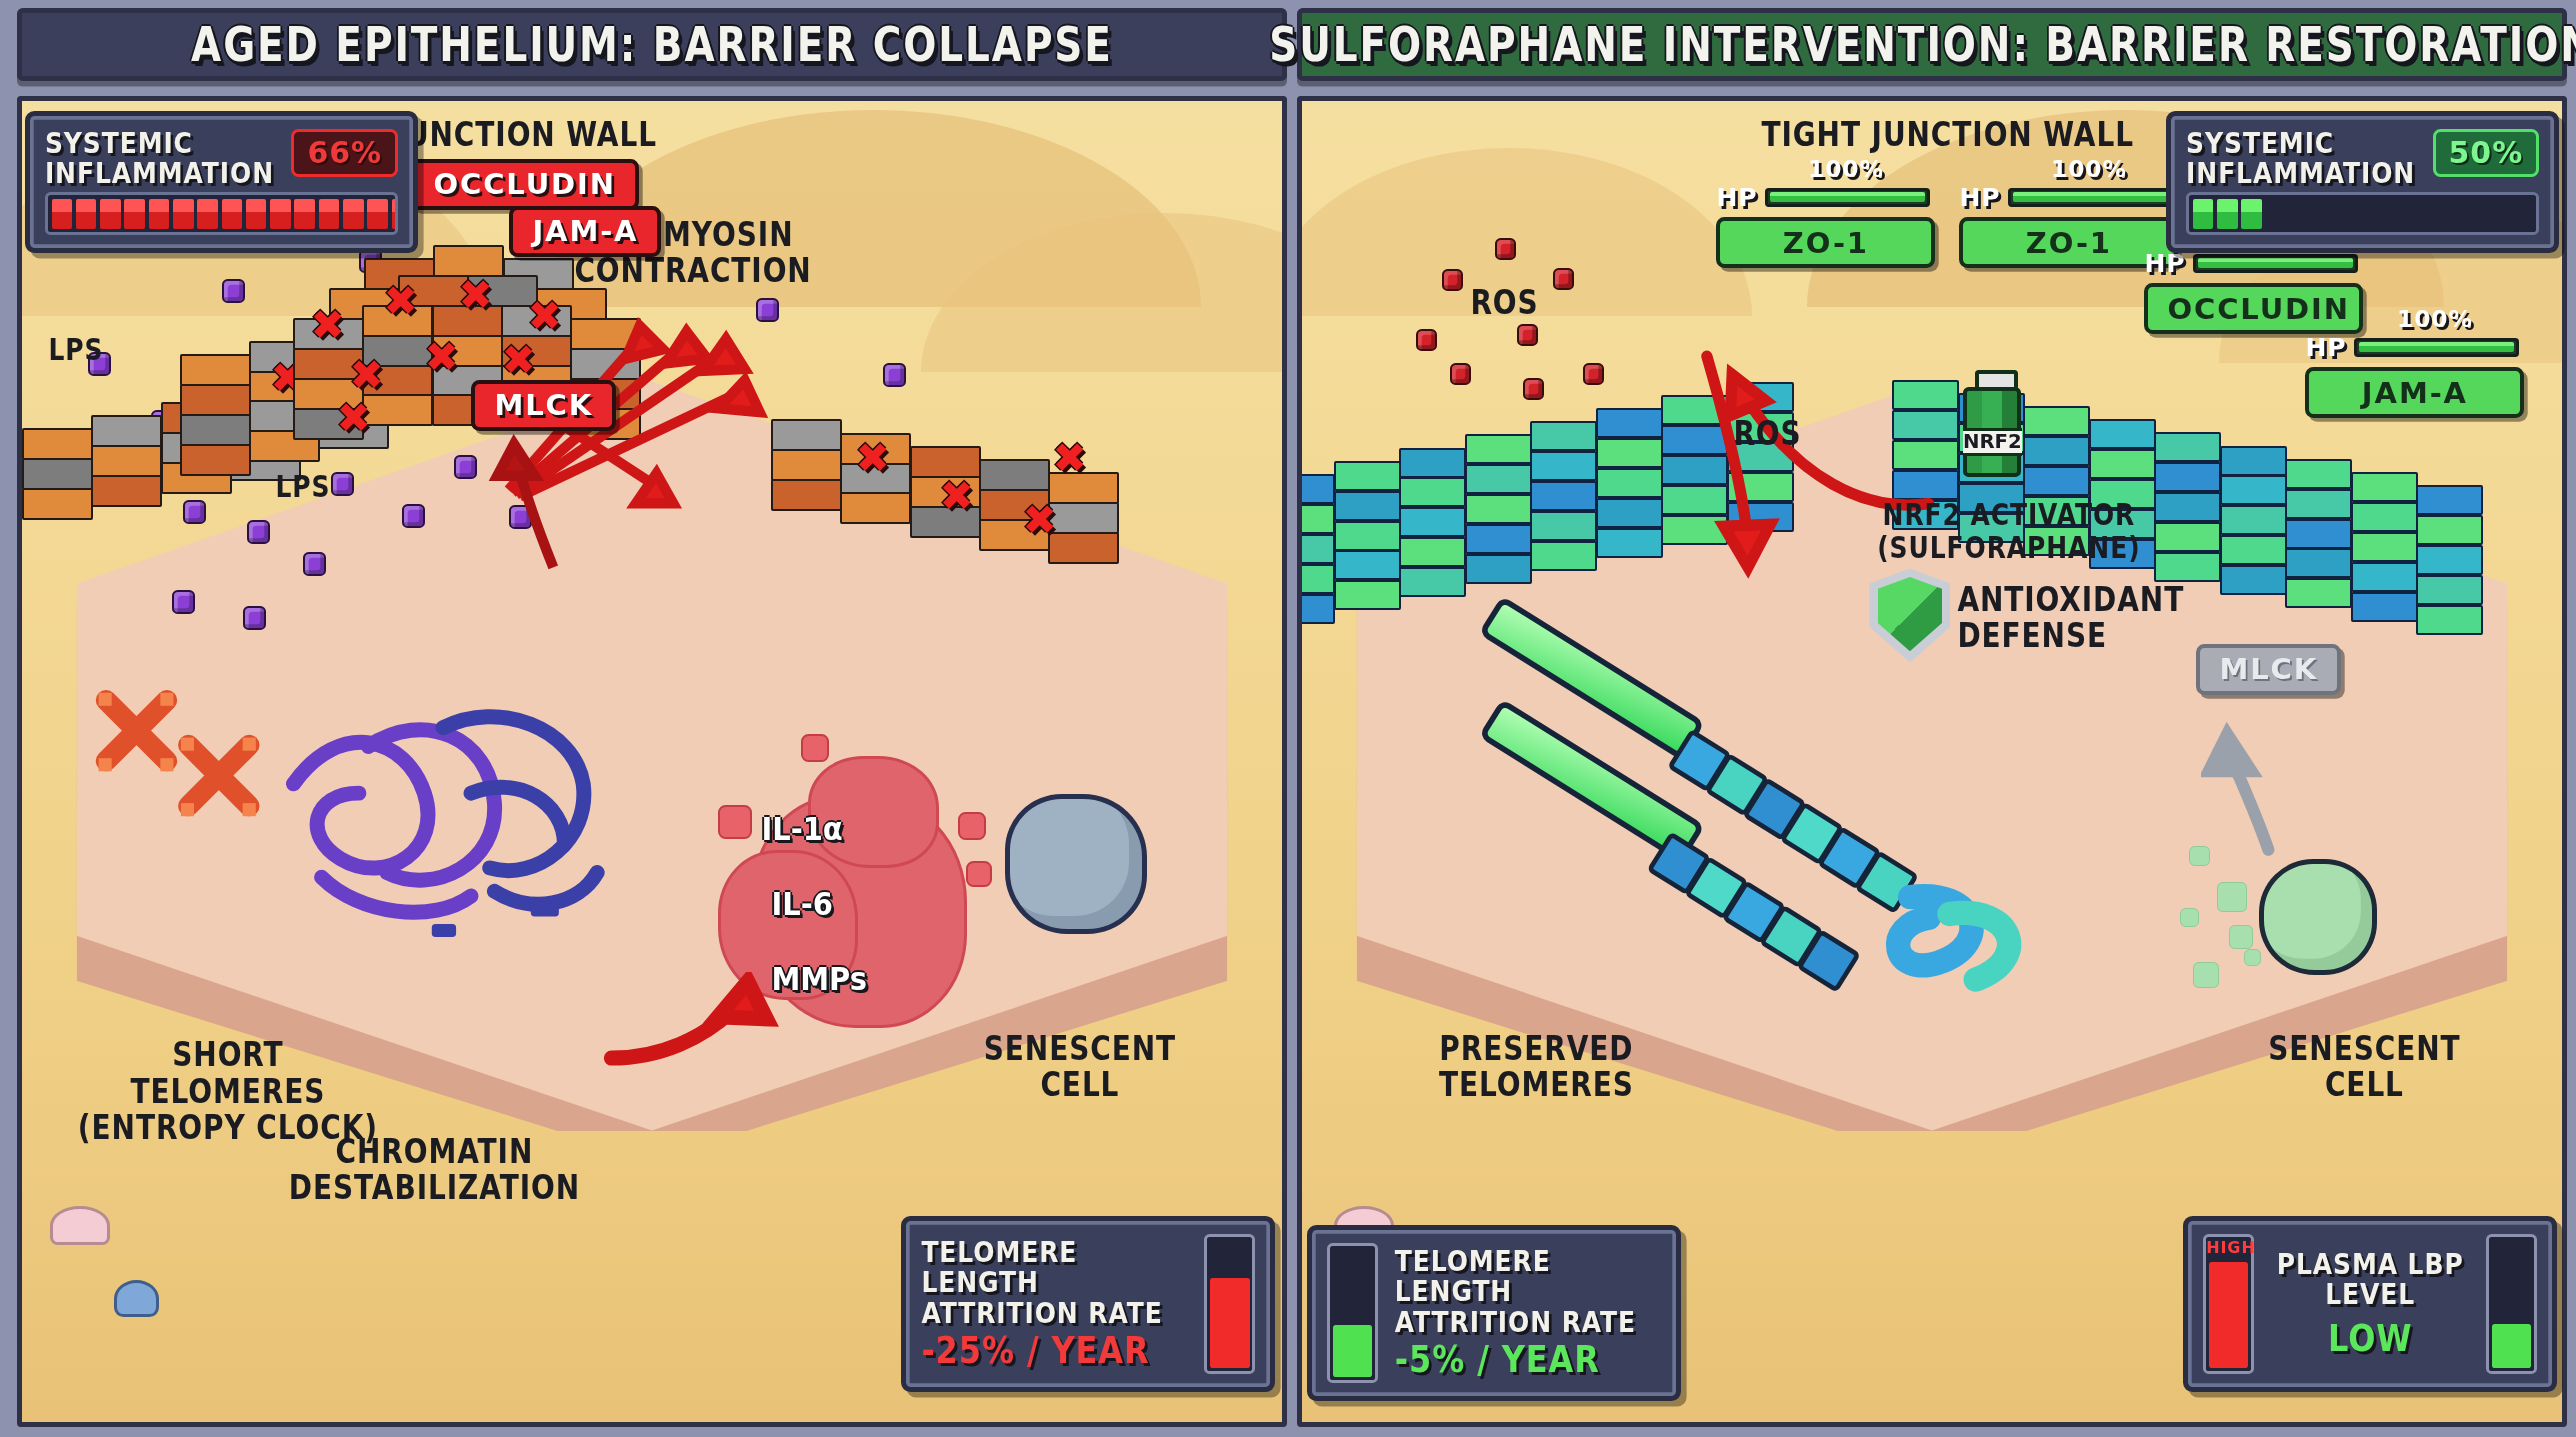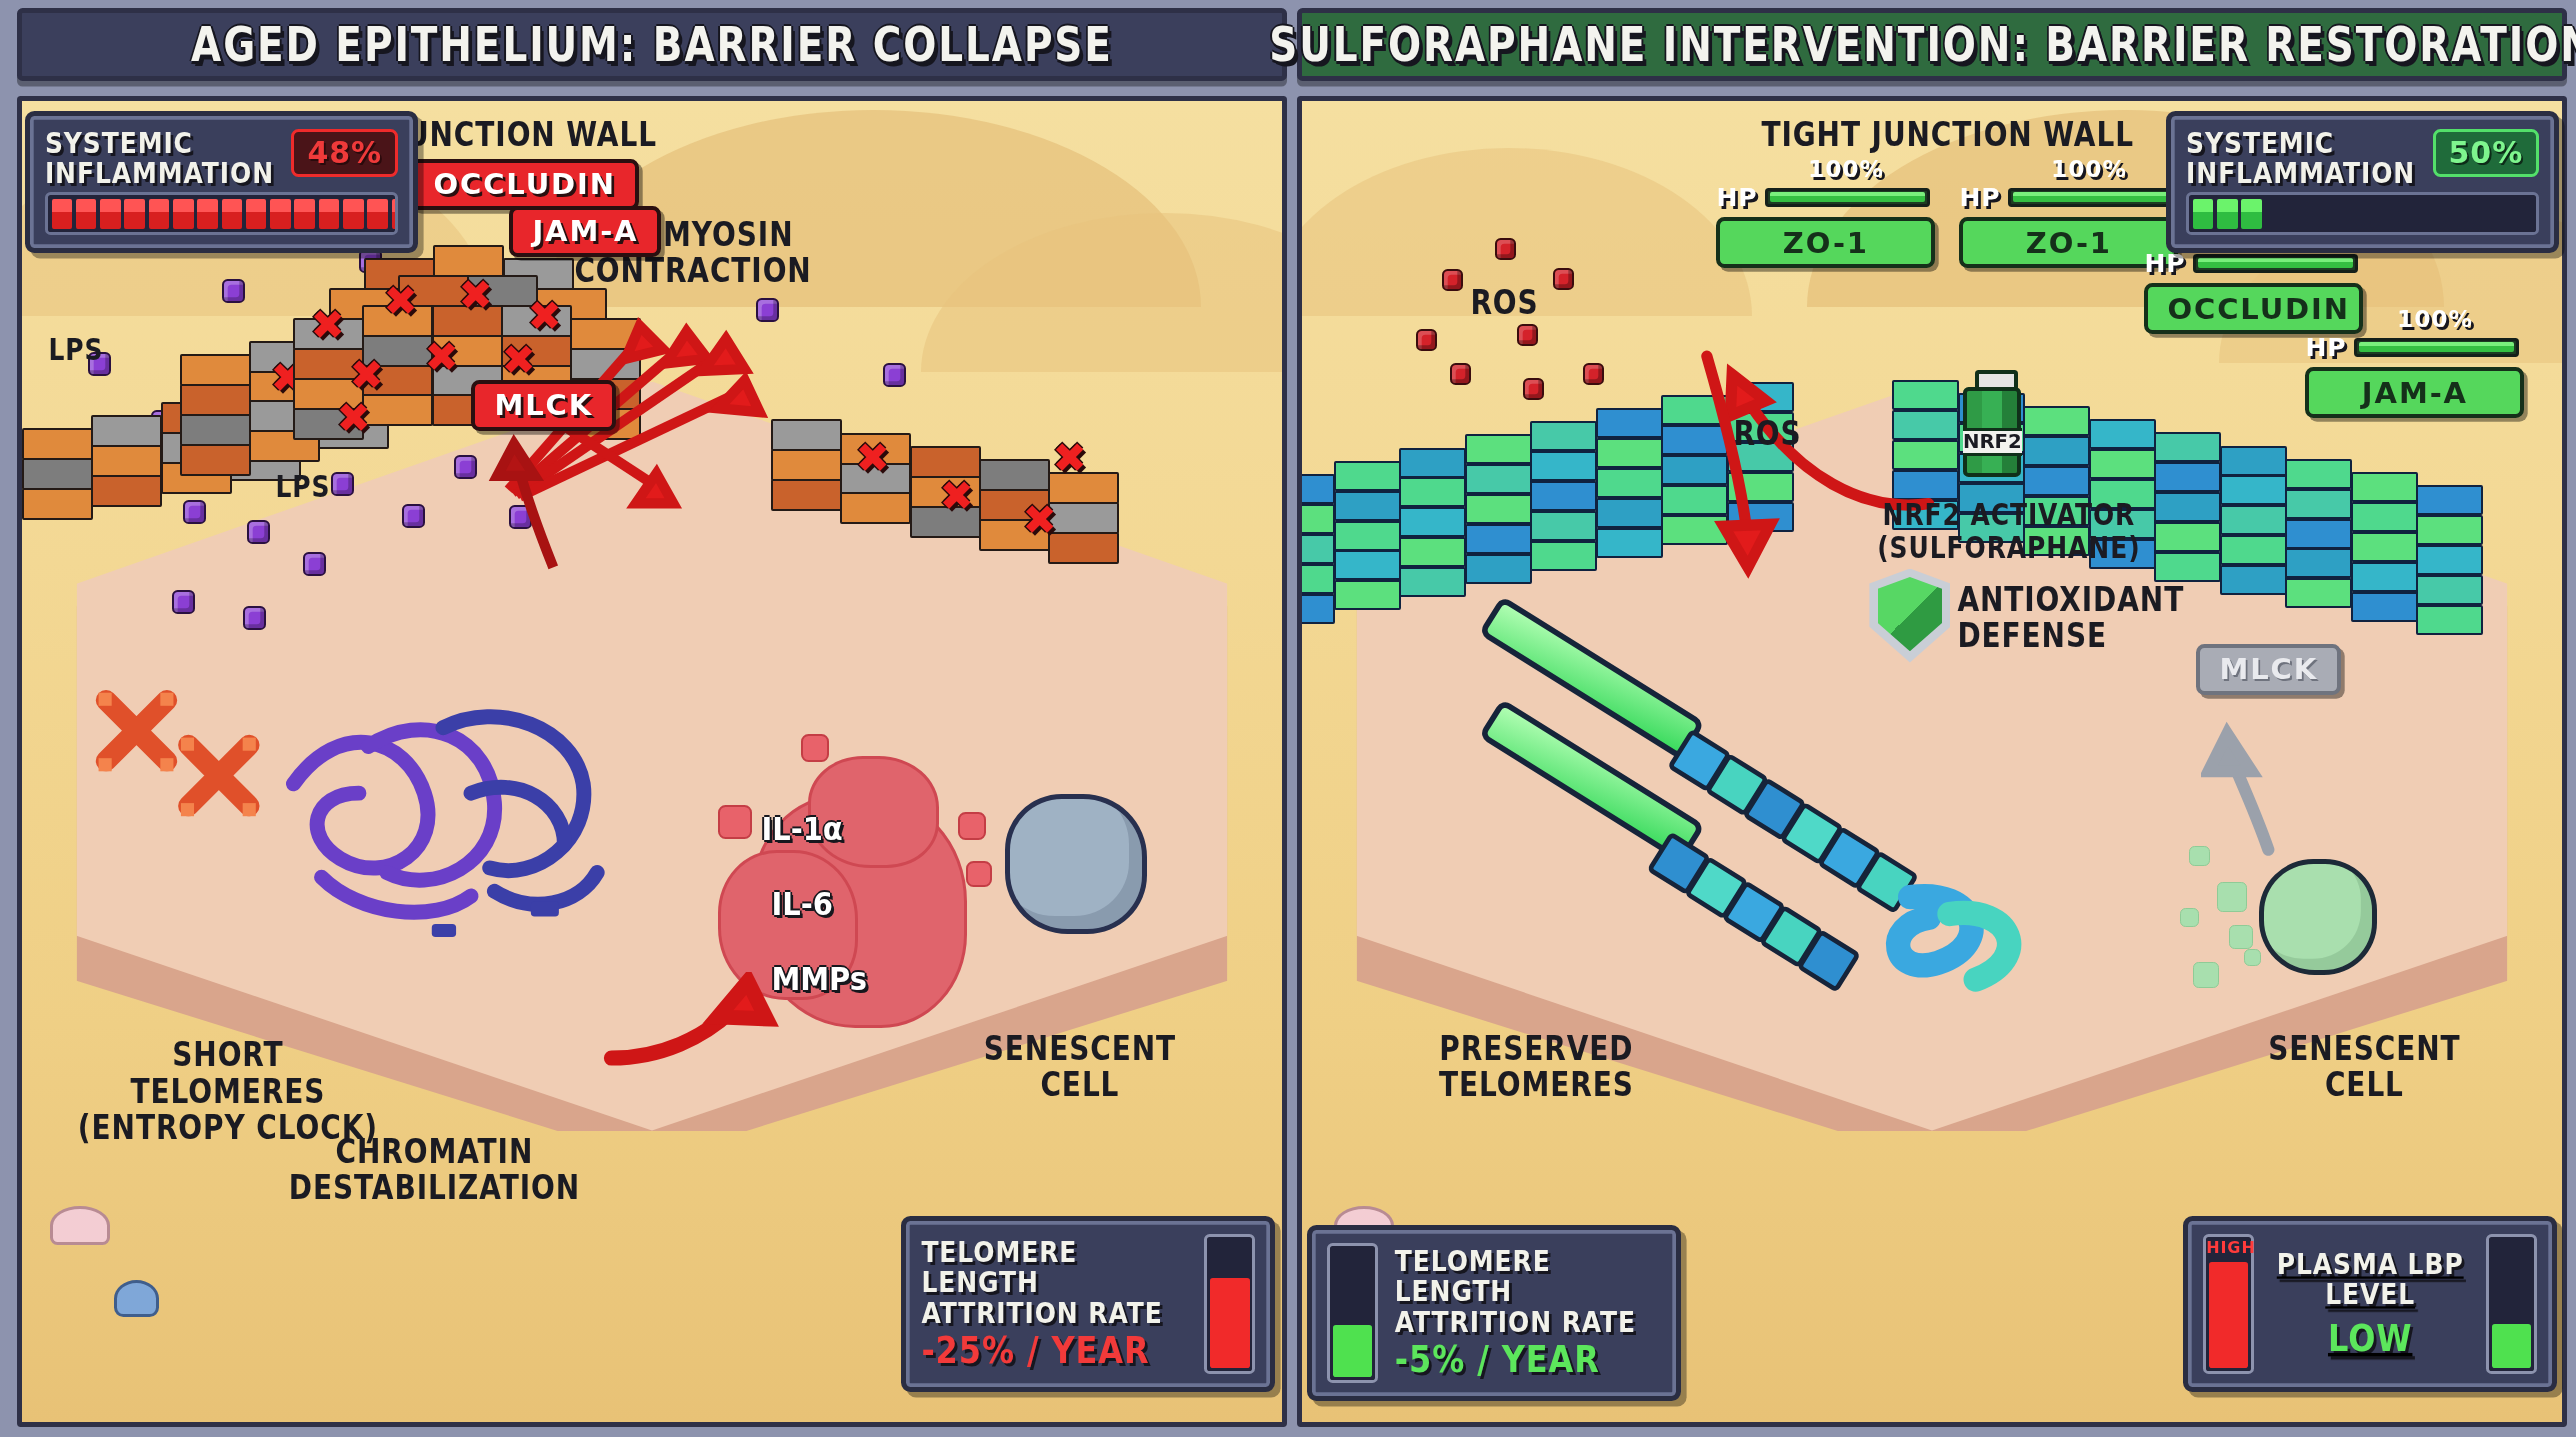--- a/index.html
+++ b/index.html
@@ -521,21 +521,21 @@
 CELL</div>
 
         <div class="shell" style="left:28px; top:1105px; width:60px; height:39px; background:#f3cdd3; border:3.7px solid #b88b93; border-radius:50% 50% 7.5px 7.5px;"></div>
         <div class="shell" style="left:92px; top:1179px; width:45px; height:37px; background:#7fa7d8; border:3.7px solid #3f5e8c; border-radius:50% 50% 9.4px 9.4px;"></div>
       </div>
 
       <div class="hud" style="left:7.5px; top:103px; width:393px;">
         <div style="display:flex; align-items:flex-start; justify-content:space-between; gap:9.4px;">
           <div class="hud-title">SYSTEMIC
 INFLAMMATION</div>
-          <div class="pct-chip pct-red">48%</div>
+          <div class="pct-chip pct-red">66%</div>
         </div>
         <div class="meter-track">
           <div class="seg seg-red"></div>
             <div class="seg seg-red"></div>
             <div class="seg seg-red"></div>
           <div class="seg seg-red"></div>
             <div class="seg seg-red"></div>
             <div class="seg seg-red"></div>
           <div class="seg seg-red"></div>
             <div class="seg seg-red"></div>
@@ -843,21 +843,21 @@
           </div>
         </div>
       </div>
 
       <div class="hud" style="right:9.4px; top:1208px; width:374px;">
         <div style="display:flex; align-items:center; gap:13px;">
           <div class="vgauge">
             <div class="vlabel">HIGH</div>
             <div class="vfill vfill-red" style="height:82%;"></div>
           </div>
-          <div style="flex:1; text-align:center;text-decoration:underline;">
+          <div style="flex:1; text-align:center;">
             <div class="hud-title" style="text-align:center; transform-origin:center top;">PLASMA LBP
 LEVEL</div>
             <div class="hud-val val-green" style="margin-top:17px;">LOW</div>
           </div>
           <div class="vgauge">
             <div class="vfill vfill-green" style="height:34%;"></div>
           </div>
         </div>
       </div>
 

